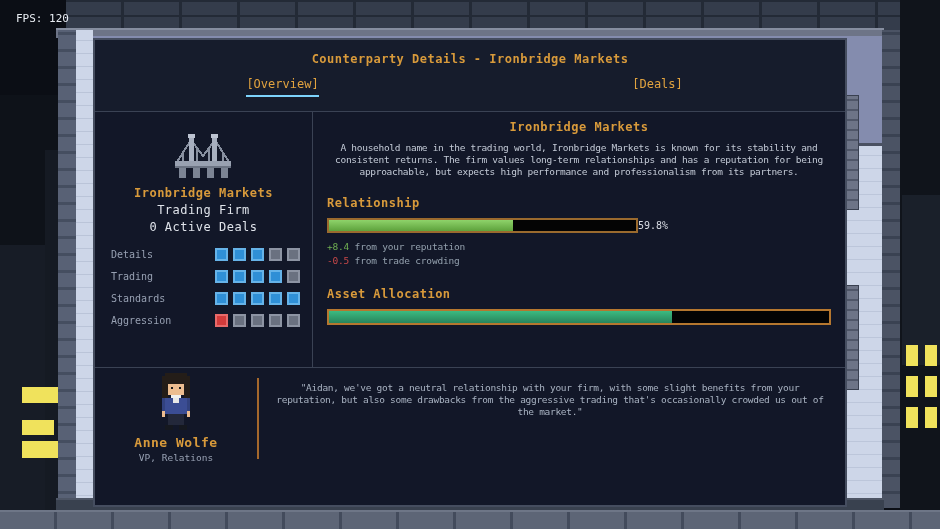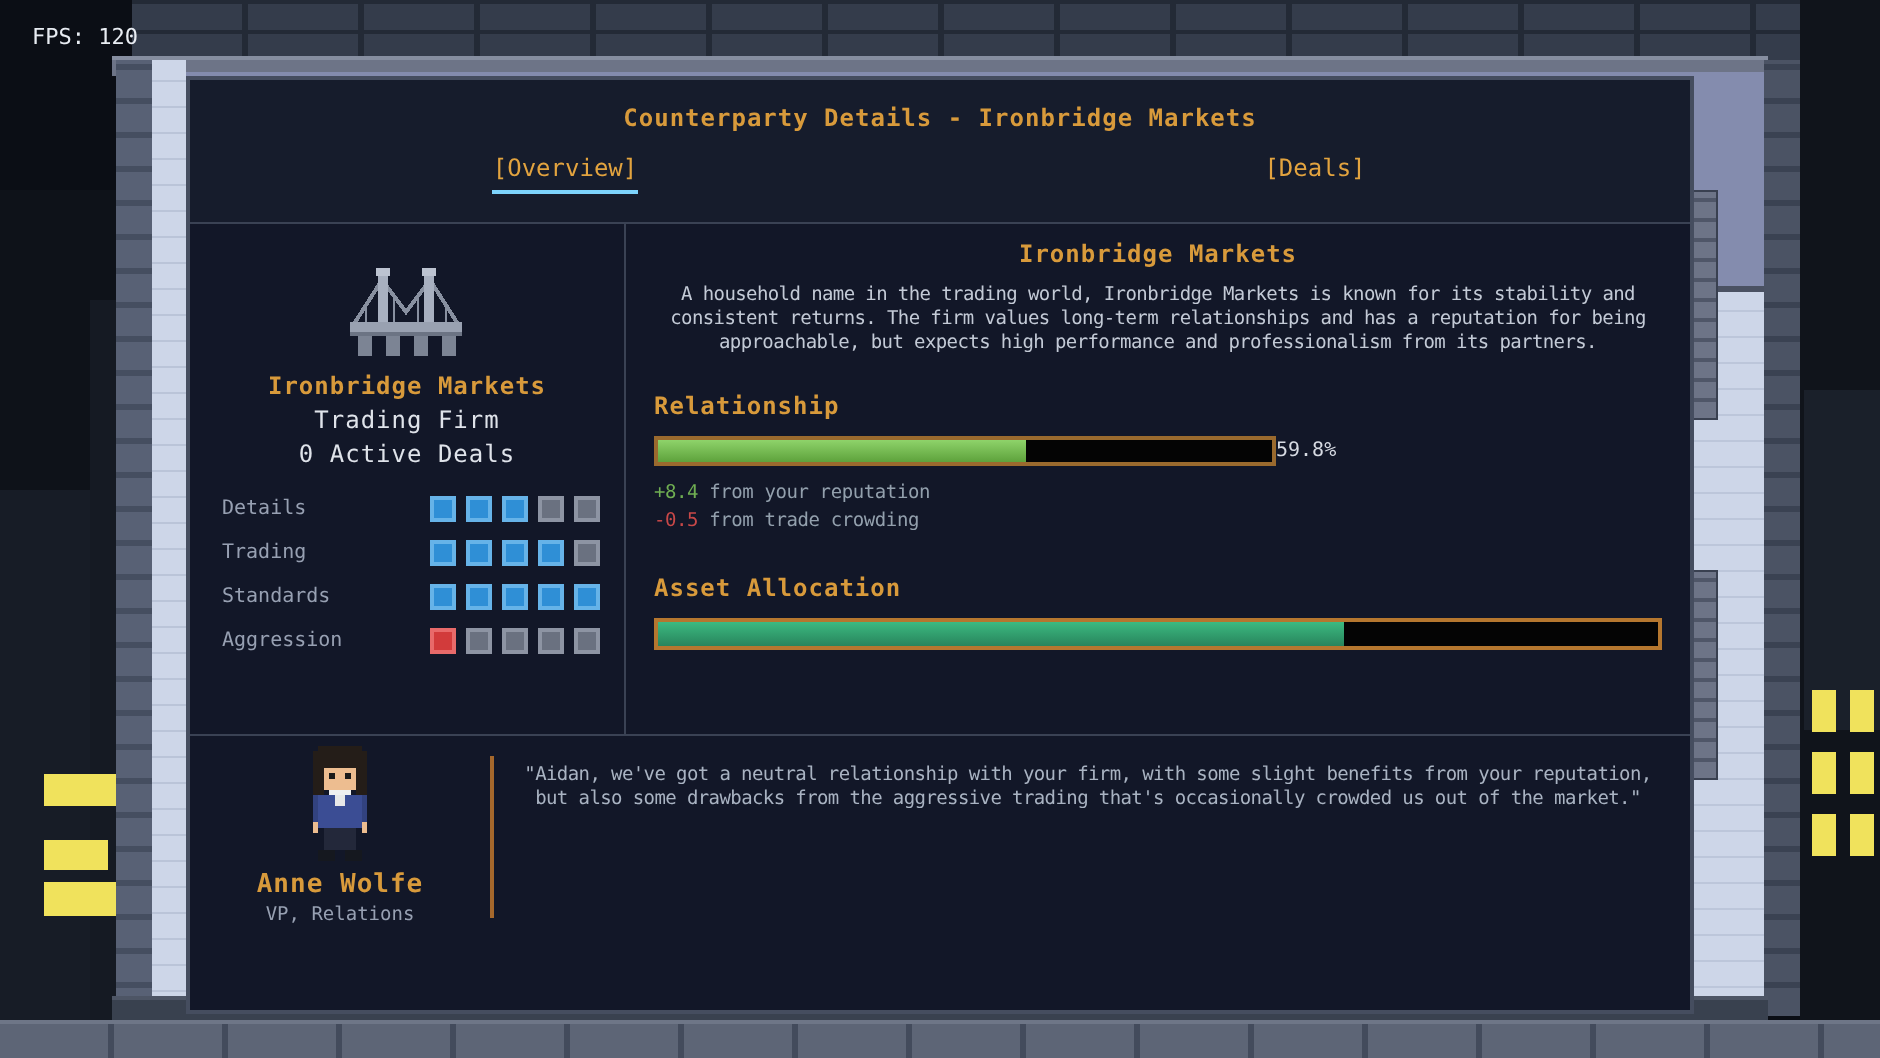--- a/index.html
+++ b/index.html
@@ -81,21 +81,21 @@
   .bar-fill{height:100%;}
   .bar-fill.rel{background:linear-gradient(#8ed36a,#5ea23c);}
   .bar-fill.asset{background:linear-gradient(#3cba81,#28845c);}
   .bar-pct{font-size:10px;color:#d7dbe3;}
   .modifiers{margin-top:8px;}
   .mod-line{font-size:9.5px;margin-bottom:3px;letter-spacing:-0.2px;}
   .mod-line .val.pos{color:#6fae52;}
   .mod-line .val.neg{color:#c84848;}
   .mod-line .txt{color:#93a0ad;text-align:right;}
   .advisor{height:102px;border-top:1px solid #3a4254;display:flex;box-sizing:border-box;}
-  .advisor-left{width:150px;display:flex;flex-direction:column;align-items:center;padding-top:5px;box-sizing:border-box;}
+  .advisor-left{width:162px;display:flex;flex-direction:column;align-items:center;padding-top:5px;box-sizing:border-box;}
   .advisor-name{color:#d89a3b;font-size:13px;font-weight:bold;margin-top:2px;letter-spacing:0.5px;}
   .advisor-title{color:#97a0b2;font-size:9.5px;margin-top:2px;}
   .advisor-rule{width:2px;background:#a5682c;margin:10px 0;}
   .advisor-quote{flex:1;padding:14px 18px 0 14px;font-size:9.5px;line-height:12px;color:#a9b3c2;letter-spacing:-0.3px;text-align:center;}
   .modal-footer{height:38px;border-top:1px solid #3a4254;display:flex;justify-content:flex-end;align-items:center;padding-right:16px;box-sizing:border-box;}
   .close-btn{color:#e2a33f;font-size:13px;font-weight:bold;cursor:pointer;background:none;border:none;font-family:inherit;}
   svg{display:block;shape-rendering:crispEdges;}
 </style>
 </head>
 <body>

